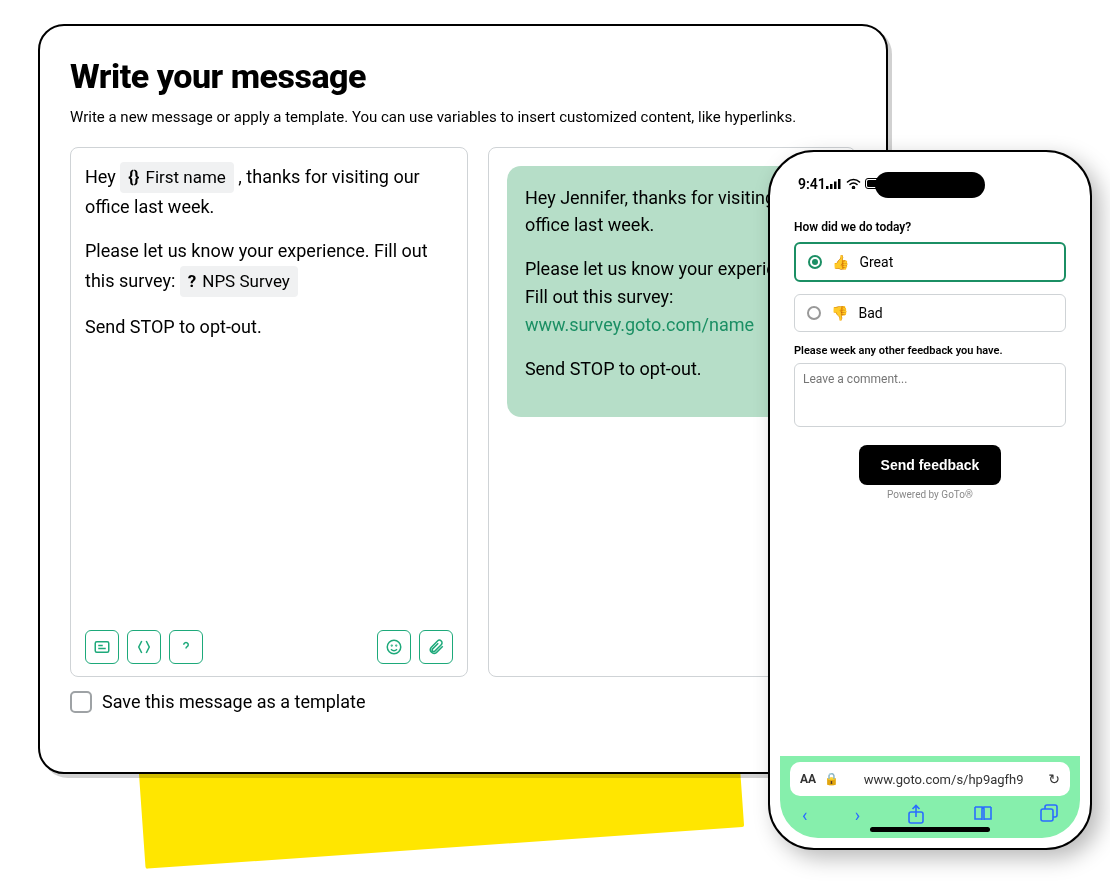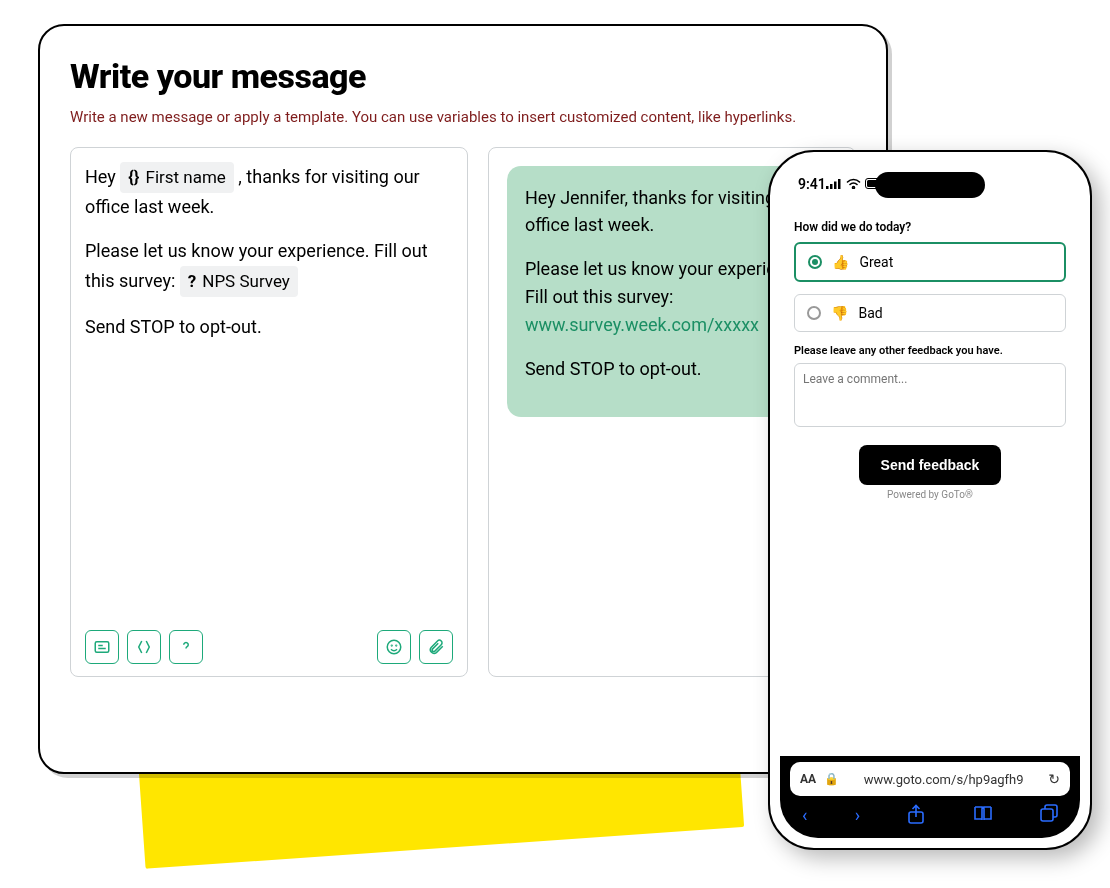--- a/index.html
+++ b/index.html
@@ -23,21 +23,21 @@
     top: 24px; left: 38px;
     width: 850px; height: 750px;
     background: #fff;
     border: 2px solid #000;
     border-radius: 26px;
     padding: 30px 30px 26px 30px;
     z-index: 2;
     box-shadow: 4px 4px 0 rgba(0,0,0,0.18);
   }
   .panel-title { font-size: 34px; font-weight: 800; letter-spacing: -0.5px; }
-  .panel-sub { font-size: 15px; color: #7f1d1d; margin-top: 10px; line-height: 1.5; max-width: 770px; }
+  .panel-sub { font-size: 15px; color: #000000; margin-top: 10px; line-height: 1.5; max-width: 770px; }
 
   .two-cols { display: flex; gap: 20px; margin-top: 18px; }
 
   .editor {
     width: 400px; height: 530px;
     border: 1.5px solid #cfd3d6; border-radius: 8px;
     padding: 14px 14px 12px 14px;
     position: relative;
     font-size: 18px; line-height: 1.6;
     display: flex; flex-direction: column; justify-content: space-between;
@@ -97,21 +97,21 @@
   }
   .opt.selected { border: 2px solid #1b8f64; }
   .radio { width: 14px; height: 14px; border: 2px solid #999; border-radius: 50%; display: inline-block; position: relative; }
   .opt.selected .radio { border-color: #1b8f64; }
   .opt.selected .radio::after { content: ""; position: absolute; inset: 2px; border-radius: 50%; background: #1b8f64; }
   .feedback-label { font-size: 11px; font-weight: 600; margin: 6px 0 6px; }
   .ta { width: 100%; height: 64px; border: 1px solid #cfd3d6; border-radius: 6px; padding: 8px; font-size: 12px; resize: none; font-family: inherit; color: #555;}
   .sendbtn { display: block; margin: 14px auto 0; background: #000; color: #fff; border: none; border-radius: 8px; padding: 12px 22px; font-size: 14px; font-weight: 600; cursor: pointer; }
   .powered { text-align: center; font-size: 10px; color: #888; margin-top: 4px;}
 
-  .safari-bar { background: #000000; padding: 6px 10px 10px; }
+  .safari-bar { background: #86efac; padding: 6px 10px 10px; }
   .url { background: #fff; border-radius: 10px; height: 34px; display: flex; align-items: center; padding: 0 10px; gap: 8px; font-size: 13px; color: #333; }
   .url .left { font-weight: 700; font-size: 12px; }
   .url .lock { font-size: 12px; color: #666; }
   .url .addr { flex: 1; text-align: center; font-size: 13px; }
   .url .reload { font-size: 14px; }
   .nav-icons { display: flex; justify-content: space-between; padding: 8px 12px 0; color: #2a6cff; font-size: 18px; }
   .home-indicator { position: absolute; bottom: 6px; left: 50%; transform: translateX(-50%); width: 120px; height: 5px; background: #000; border-radius: 3px; }
 </style>
 </head>
 <body>
@@ -179,27 +179,31 @@
             </div>
           </div>
         </div>
       </div>
 
       <div class="preview">
         <div class="bubble">
           <p>Hey Jennifer, thanks for visiting our office last week.</p>
           <p>
             <span>Please let us know your experience. Fill out this survey: </span>
-            <a>www.survey.week.com/xxxxx</a>
+            <a>www.survey.goto.com/name</a>
           </p>
           <p>Send STOP to opt-out.</p>
         </div>
       </div>
     </div>
 
+    <div class="savewrap">
+      <div class="ckbox"></div>
+      <span class="savelabel">Save this message as a template</span>
+    </div>
   </div>
 
   <div class="phone">
     <div class="screen">
       <div class="notch"></div>
       <div class="statusbar">
         <span>9:41</span>
         <span class="status-right">
           <span>
             <svg width="16" height="11" viewBox="0 0 16 11">
@@ -229,21 +233,21 @@
         <div class="opt selected">
           <span class="radio"></span>
           <span>👍</span>
           <span>Great</span>
         </div>
         <div class="opt">
           <span class="radio"></span>
           <span>👎</span>
           <span>Bad</span>
         </div>
-        <div class="feedback-label">Please leave any other feedback you have.</div>
+        <div class="feedback-label">Please week any other feedback you have.</div>
         <textarea class="ta" placeholder="Leave a comment..." style=""></textarea>
         <button class="sendbtn">Send feedback</button>
         <div class="powered">Powered by GoTo®</div>
       </div>
 
       <div class="safari-bar">
         <div class="url">
           <span class="left">AA</span>
           <span class="lock">🔒</span>
           <span class="addr">www.goto.com/s/hp9agfh9</span>

